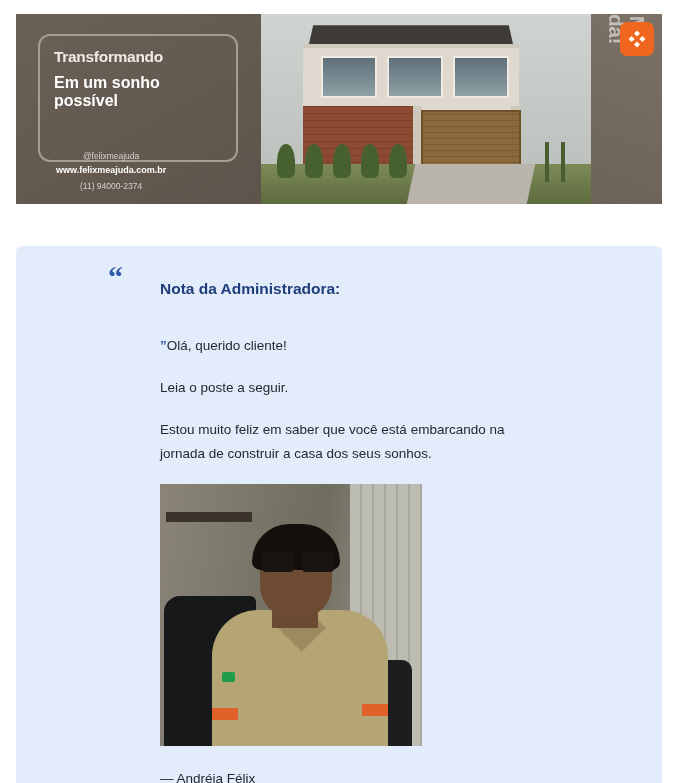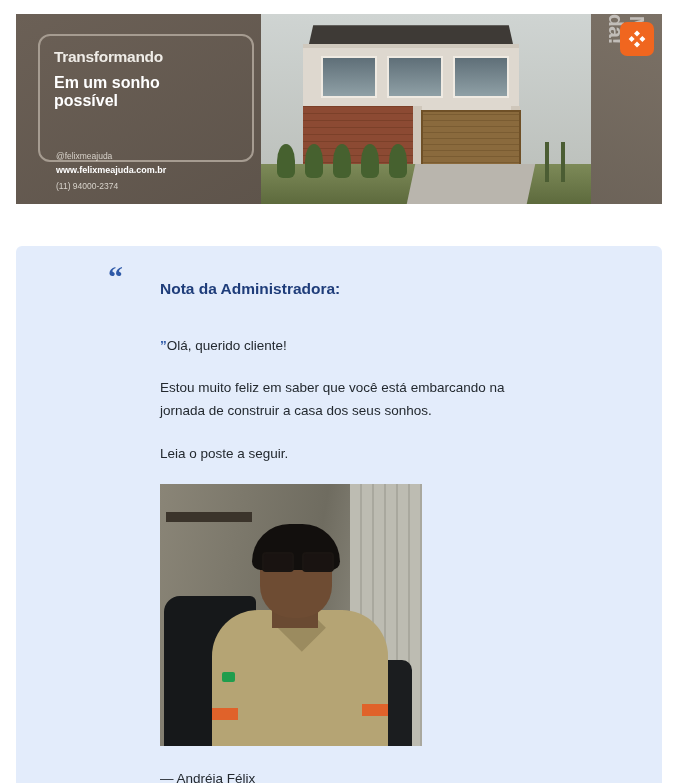--- a/index.html
+++ b/index.html
@@ -88,21 +88,21 @@
     background: #46612f;
     border-radius: 50% 50% 6px 6px;
   }
   .house .palm {
     position: absolute; bottom: 22px; width: 4px; height: 40px; background: #4b5d33;
   }
 
   .banner-card {
     position: absolute;
     left: 22px; top: 20px;
-    width: 216px; height: 128px;
+    width: 200px; height: 128px;
     border: 2px solid #a69c91;
     border-radius: 12px;
     padding: 12px 14px;
     box-sizing: border-box;
   }
   .banner-card .ln {
     color: #efece7;
     font-size: 15.5px;
     font-weight: bold;
     line-height: 1.18;
@@ -113,20 +113,21 @@
     font-weight: bold;
     margin-top: 8px;
     color: #ffffff;
   }
   .banner-contact {
     position: absolute;
     left: 40px; bottom: 10px;
     color: #d8d3cb;
     font-size: 8.5px;
     line-height: 1.75;
+    text-align: center;
   }
   .banner-contact .site { font-weight: bold; color: #ffffff; font-size: 9px; }
 
   .vertical-brand {
     position: absolute;
     right: 14px; top: 30px;
     width: 120px;
     text-align: right;
     color: rgba(255,255,255,0.55);
     font-size: 21px;
@@ -333,22 +334,22 @@
   </div>
 </div>
 
 <div class="note">
   <div class="quote-open">“</div>
 
   <div class="note-title">Nota da Administradora:</div>
 
   <div class="note-body">
     <p><span class="qmark">”</span><span>Olá, querido cliente!</span></p>
+    <p>Leia o poste a seguir.</p>
     <p>Estou muito feliz em saber que você está embarcando na jornada de construir a casa dos seus sonhos.</p>
-    <p>Leia o poste a seguir.</p>
   </div>
 
   <div class="photo">
     <div class="wall"></div>
     <div class="panel"></div>
     <div class="shelf"></div>
     <div class="chair"></div>
     <div class="chair2"></div>
     <div class="body"></div>
     <div class="collar"></div>

